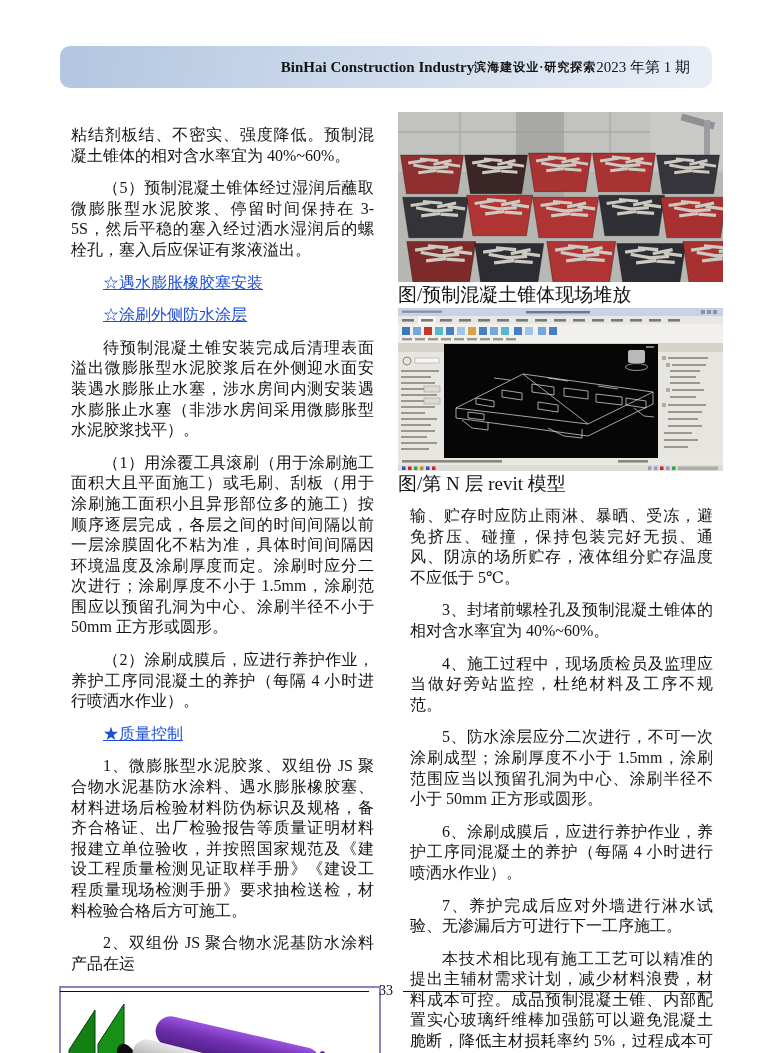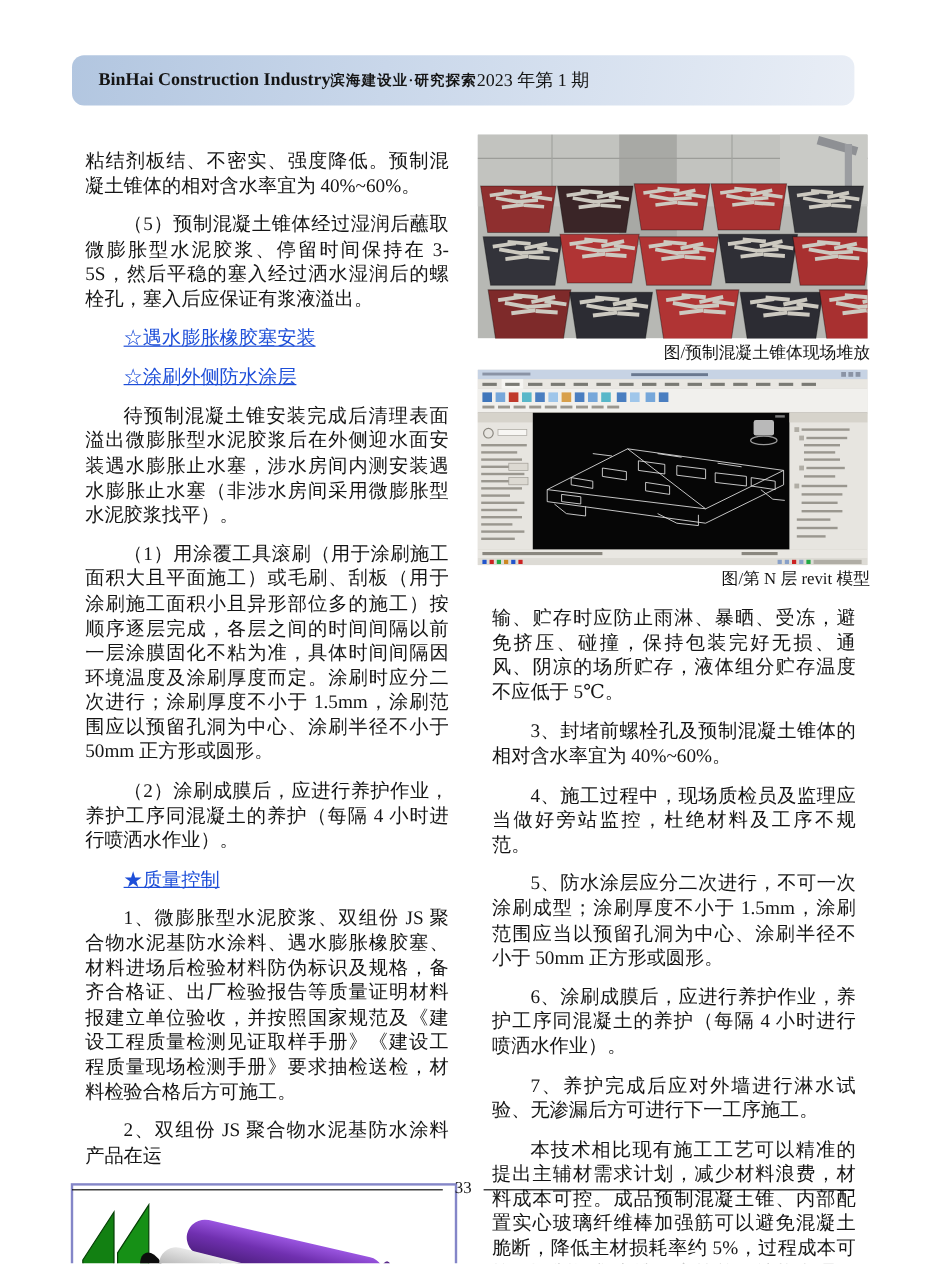--- a/index.html
+++ b/index.html
@@ -1,34 +1,34 @@
 <!DOCTYPE html>
 <html><head>
 <meta charset="utf-8">
 <style>
   html,body{margin:0;padding:0;background:#fff;}
   .page{position:relative;width:771px;height:1053px;background:#fff;overflow:hidden;
         font-family:"Liberation Serif","DejaVu Serif",serif;color:#151515;}
   
   .hdr{position:absolute;left:60px;top:46px;width:652px;height:42px;border-radius:10px;
        background:linear-gradient(100deg,#b2c6e0 0%,#c9d7ea 40%,#e9eef6 100%);
-       display:flex;align-items:center;justify-content:flex-start;padding:0 22px;box-sizing:border-box;}
+       display:flex;align-items:center;justify-content:flex-end;padding:0 22px;box-sizing:border-box;}
   .hdr .h-left{font-weight:bold;font-size:15px;}
   .hdr .h-center{font-weight:bold;font-size:12px;letter-spacing:1px;}
   .hdr .h-right{font-size:15px;}
   
   .col{position:absolute;width:327px;font-size:16px;line-height:20.6px;text-align:justify;}
   .col-left{left:59px;top:113px;}
   .col-right{left:398px;top:112px;}
   .para{margin:12px;}
   .indent{text-indent:2em;}
   .heading{color:#1d4ed8;text-indent:2em;text-decoration:underline;}
   
   .figure{display:block;}
-  .caption{text-align:right;font-size:14px;line-height:21px;margin:2px 0 3px 0;}
+  .caption{text-align:left;font-size:19px;line-height:21px;margin:2px 0 3px 0;}
   .bim-wrap{position:relative;width:318px;height:173px;border:2px solid #8486c8;margin-top:7px;background:#fff;}
   .legend-box{position:absolute;height:16px;width:27px;top:149px;border:1px solid transparent;}
   .legend-box .scribble{display:block;margin:3px auto 0 auto;width:80%;height:10px;
      background:
        repeating-linear-gradient(90deg,rgba(255,255,255,.92) 0 2px,transparent 2px 4px) 0 0/100% 3px no-repeat,
        repeating-linear-gradient(90deg,rgba(255,255,255,.92) 0 2px,transparent 2px 4px) 0 5px/100% 3px no-repeat;}
   
   .footer{position:absolute;left:60px;top:983px;width:652px;display:flex;align-items:center;}
   .footer .rule{flex:1;height:0;border-top:1.2px solid #111;}
   .footer .pg{margin:0 10px;font-size:14px;}

